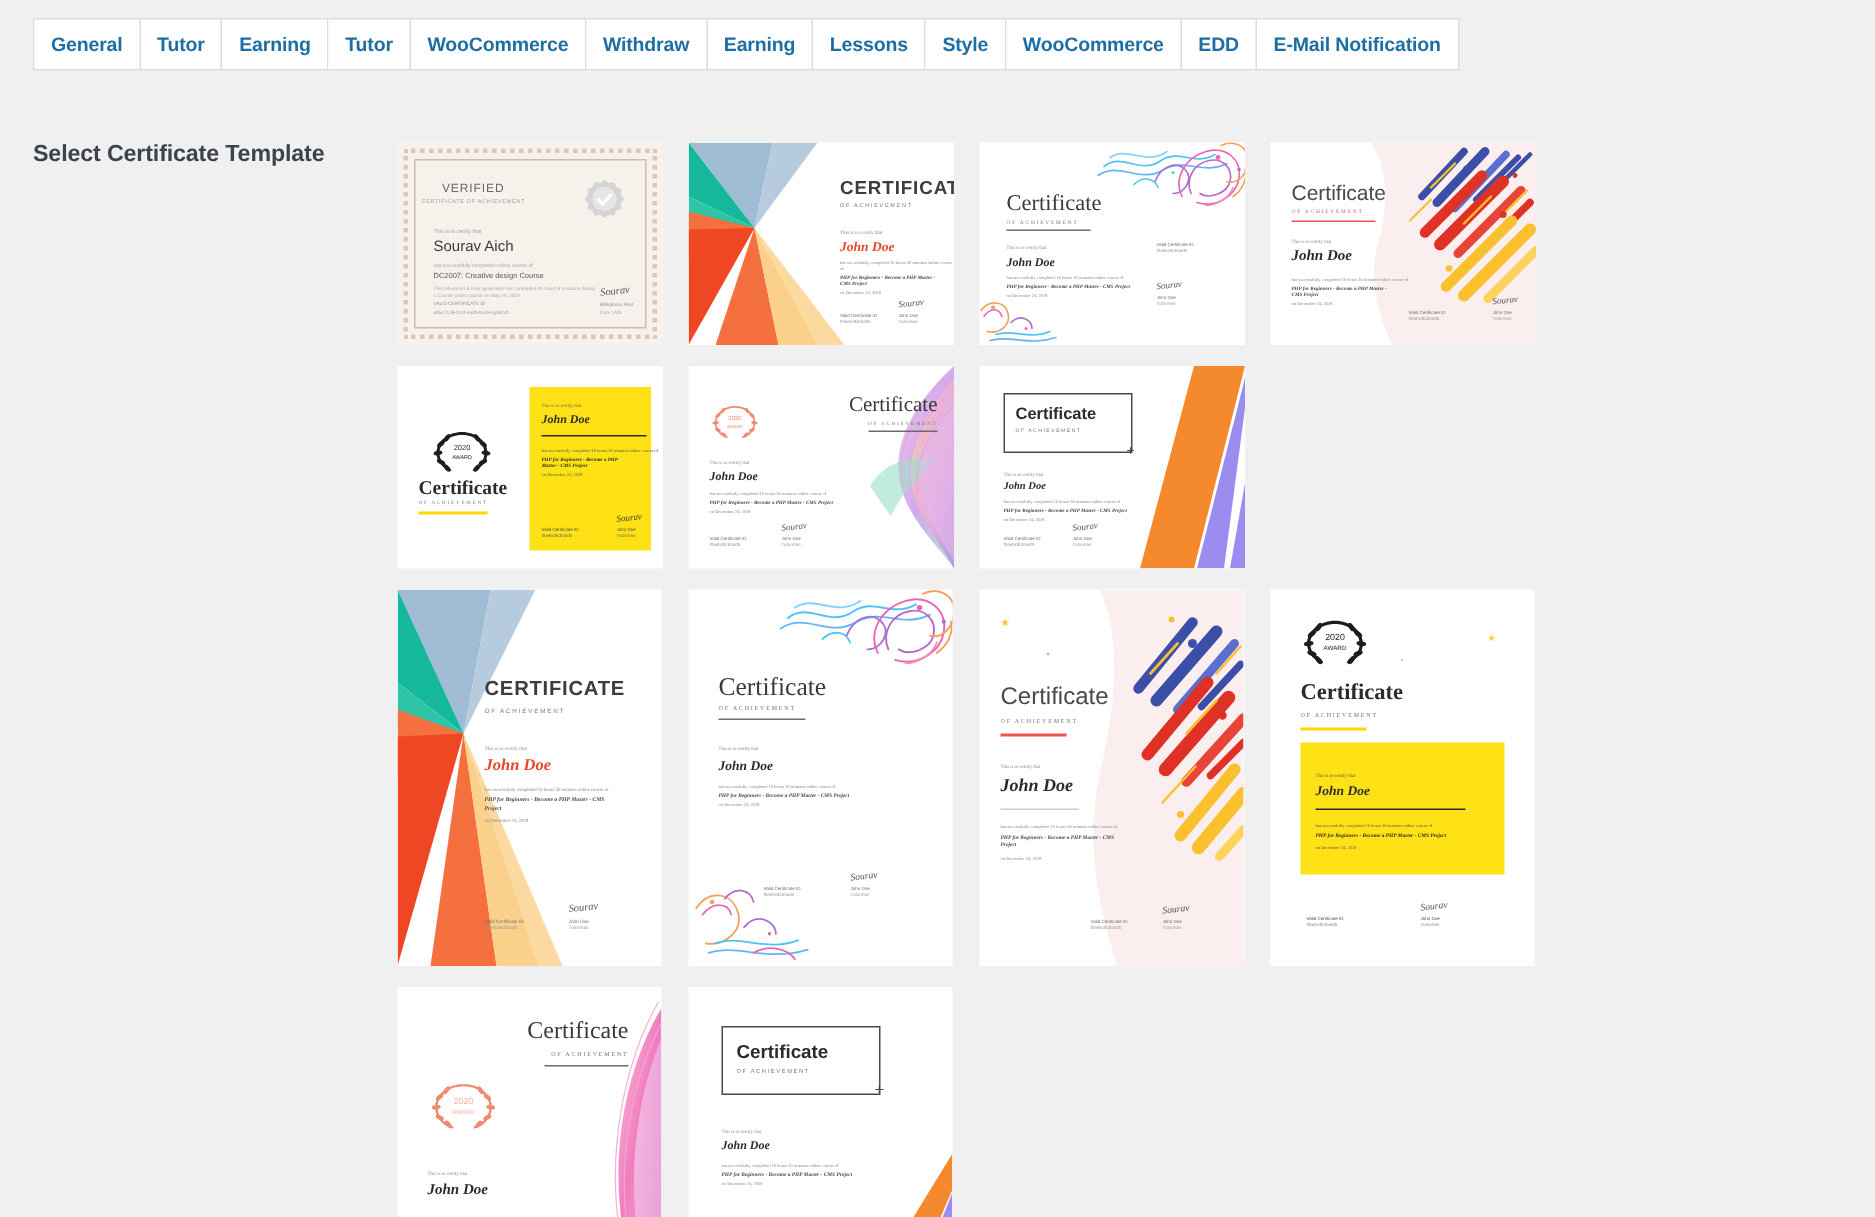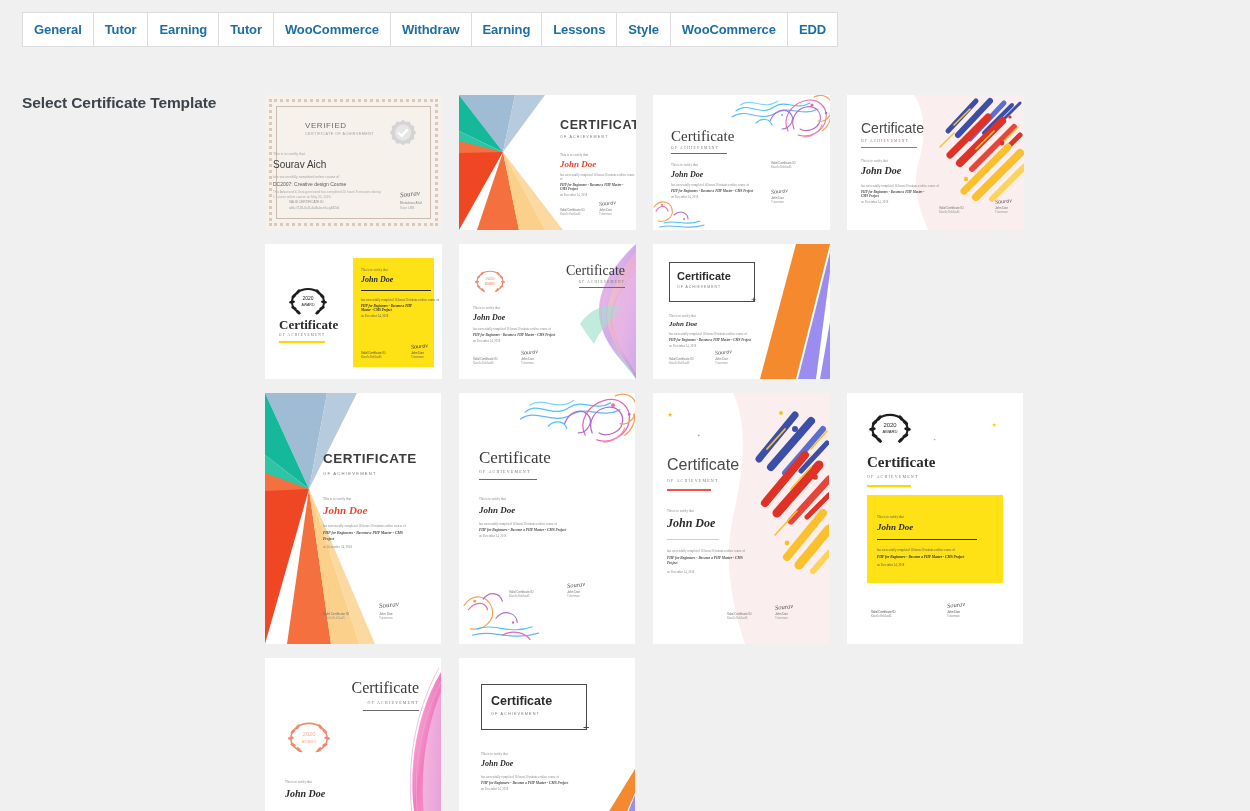--- a/index.html
+++ b/index.html
@@ -166,43 +166,44 @@
   <a class="tab">Tutor</a>
   <a class="tab">Earning</a>
   <a class="tab">Tutor</a>
   <a class="tab">WooCommerce</a>
   <a class="tab">Withdraw</a>
   <a class="tab">Earning</a>
   <a class="tab">Lessons</a>
   <a class="tab">Style</a>
   <a class="tab">WooCommerce</a>
   <a class="tab">EDD</a>
+  <a class="tab">E-Mail Notification</a>
 </nav>
 
 <div class="section-label">Select Certificate Template</div>
 
 <div class="grid">
 
   <div class="row">
 
     <div class="cert-card landscape">
       <div class="cert-inner">
         <div class="verified-bg"></div>
         <div class="verified-border"></div>
         <div class="verified-border2"></div>
         <svg class="seal" viewBox="0 0 40 40">
           <path d="M20 1 l3.4 2.6 4.2-.8 1.8 3.9 4 1.7-.6 4.3 2.8 3.3-2.8 3.3.6 4.3-4 1.7-1.8 3.9-4.2-.8L20 31l-3.4-2.6-4.2.8-1.8-3.9-4-1.7.6-4.3L4.4 16l2.8-3.3-.6-4.3 4-1.7 1.8-3.9 4.2.8z" fill="#d4d4d4"></path>
           <circle cx="20" cy="16" r="9.5" fill="#e6e6e6"></circle>
           <path d="M15 16.5 l3.4 3.4 6.4-7" stroke="#ffffff" stroke-width="2.6" fill="none" stroke-linecap="round" stroke-linejoin="round"></path>
         </svg>
-        <div style="position:absolute;left:40px;top:26px;">
+        <div style="position:absolute;left:16px;top:26px;text-align:center;">
           <div style="font-size:8px;letter-spacing:0.6px;color:#6a6a6a;">VERIFIED</div>
           <div style="font-size:3.6px;letter-spacing:0.5px;color:#9d9d9d;margin-top:2px;">CERTIFICATE OF ACHIEVEMENT</div>
         </div>
-        <div style="position:absolute;left:8px;top:57px;">
+        <div style="position:absolute;left:24px;top:57px;">
           <div style="font-size:3.6px;color:#a4a4a4;">This is to certify that</div>
           <div style="font-size:10px;color:#3a3a3a;margin-top:3px;">Sourav Aich</div>
           <div style="font-size:3.4px;color:#a4a4a4;margin-top:5px;">has successfully completed online course of</div>
           <div style="font-size:5px;color:#5a5a5a;margin-top:2px;">DC2007: Creative design Course</div>
           <div style="font-size:3.2px;color:#aaa;margin-top:3px;width:110px;line-height:1.5;">This Advanced &amp; User-generated has completed 20 hours 8 sessions during 1 Course online course on May 20, 2020.</div>
         </div>
         <div style="position:absolute;left:24px;bottom:20px;">
           <div style="font-size:3.2px;color:#8d8d8d;">VALID CERTIFICATE ID</div>
           <div style="font-size:3.2px;color:#9d9d9d;margin-top:2px;">ab5c7128-0c2f-4a3b-bce9-cg482d1</div>
         </div>

